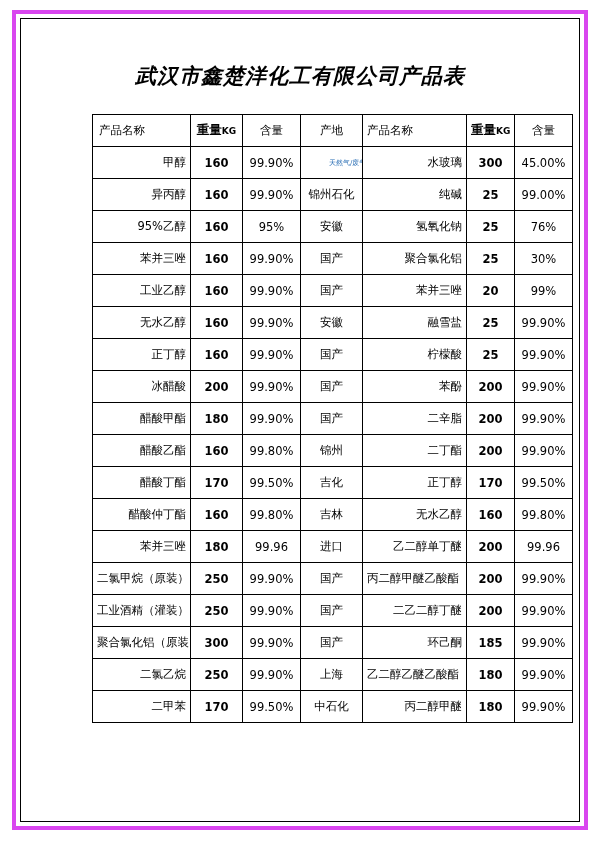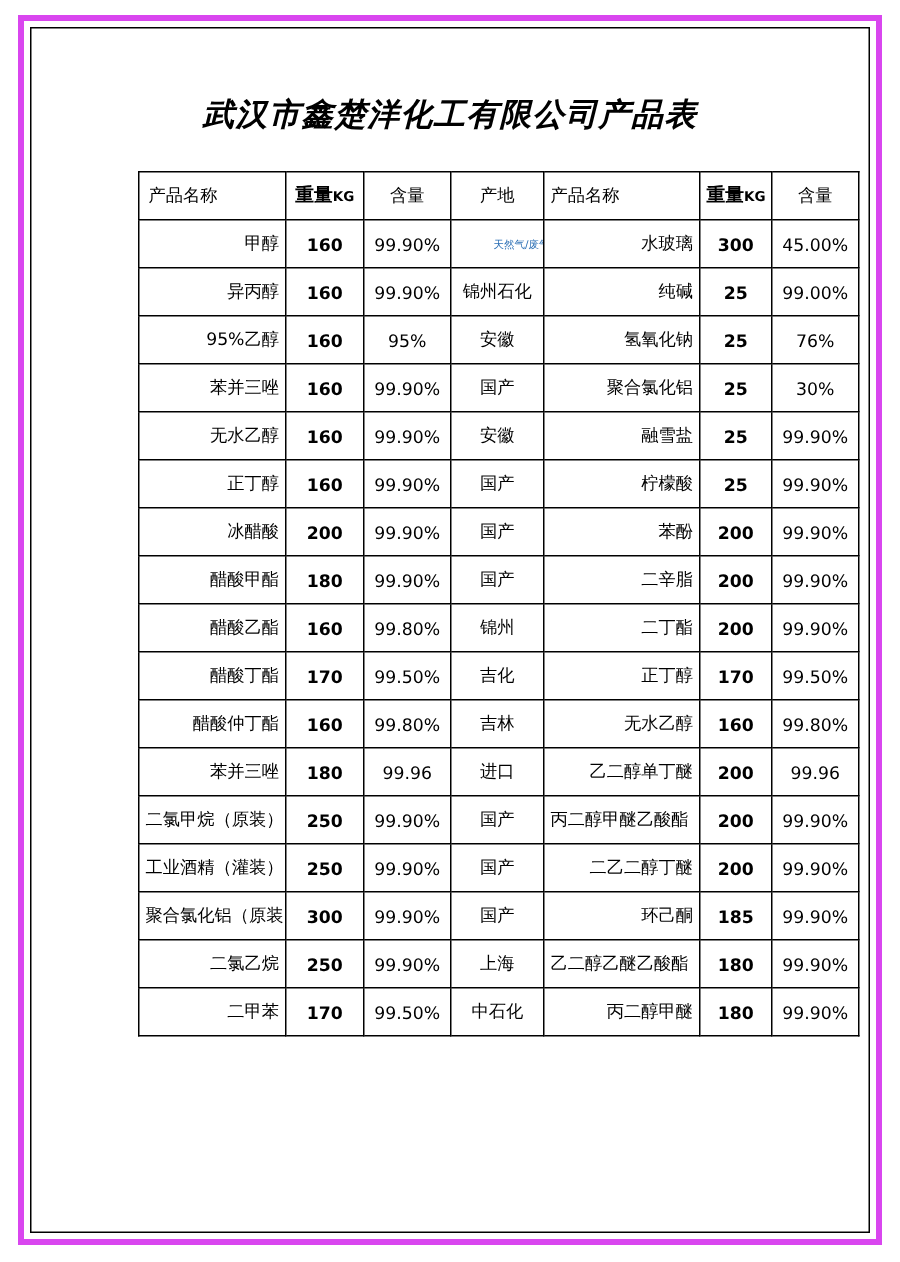--- a/index.html
+++ b/index.html
@@ -160,20 +160,29 @@
           <tr>
             <td class="name-cell"><span>苯并三唑</span></td>
             <td class="bold-val"><span>160</span></td>
             <td class="pur-cell"><span>99.90%</span></td>
             <td class="origin-cell"><span>国产</span></td>
             <td class="name-cell"><span>聚合氯化铝</span></td>
             <td class="bold-val"><span>25</span></td>
             <td class="pur-cell"><span>30%</span></td>
           </tr>
           <tr>
+            <td class="name-cell"><span>工业乙醇</span></td>
+            <td class="bold-val"><span>160</span></td>
+            <td class="pur-cell"><span>99.90%</span></td>
+            <td class="origin-cell"><span>国产</span></td>
+            <td class="name-cell"><span>苯并三唑</span></td>
+            <td class="bold-val"><span>20</span></td>
+            <td class="pur-cell"><span>99%</span></td>
+          </tr>
+          <tr>
             <td class="name-cell"><span>无水乙醇</span></td>
             <td class="bold-val"><span>160</span></td>
             <td class="pur-cell"><span>99.90%</span></td>
             <td class="origin-cell"><span>安徽</span></td>
             <td class="name-cell"><span>融雪盐</span></td>
             <td class="bold-val"><span>25</span></td>
             <td class="pur-cell"><span>99.90%</span></td>
           </tr>
           <tr>
             <td class="name-cell"><span>正丁醇</span></td>

